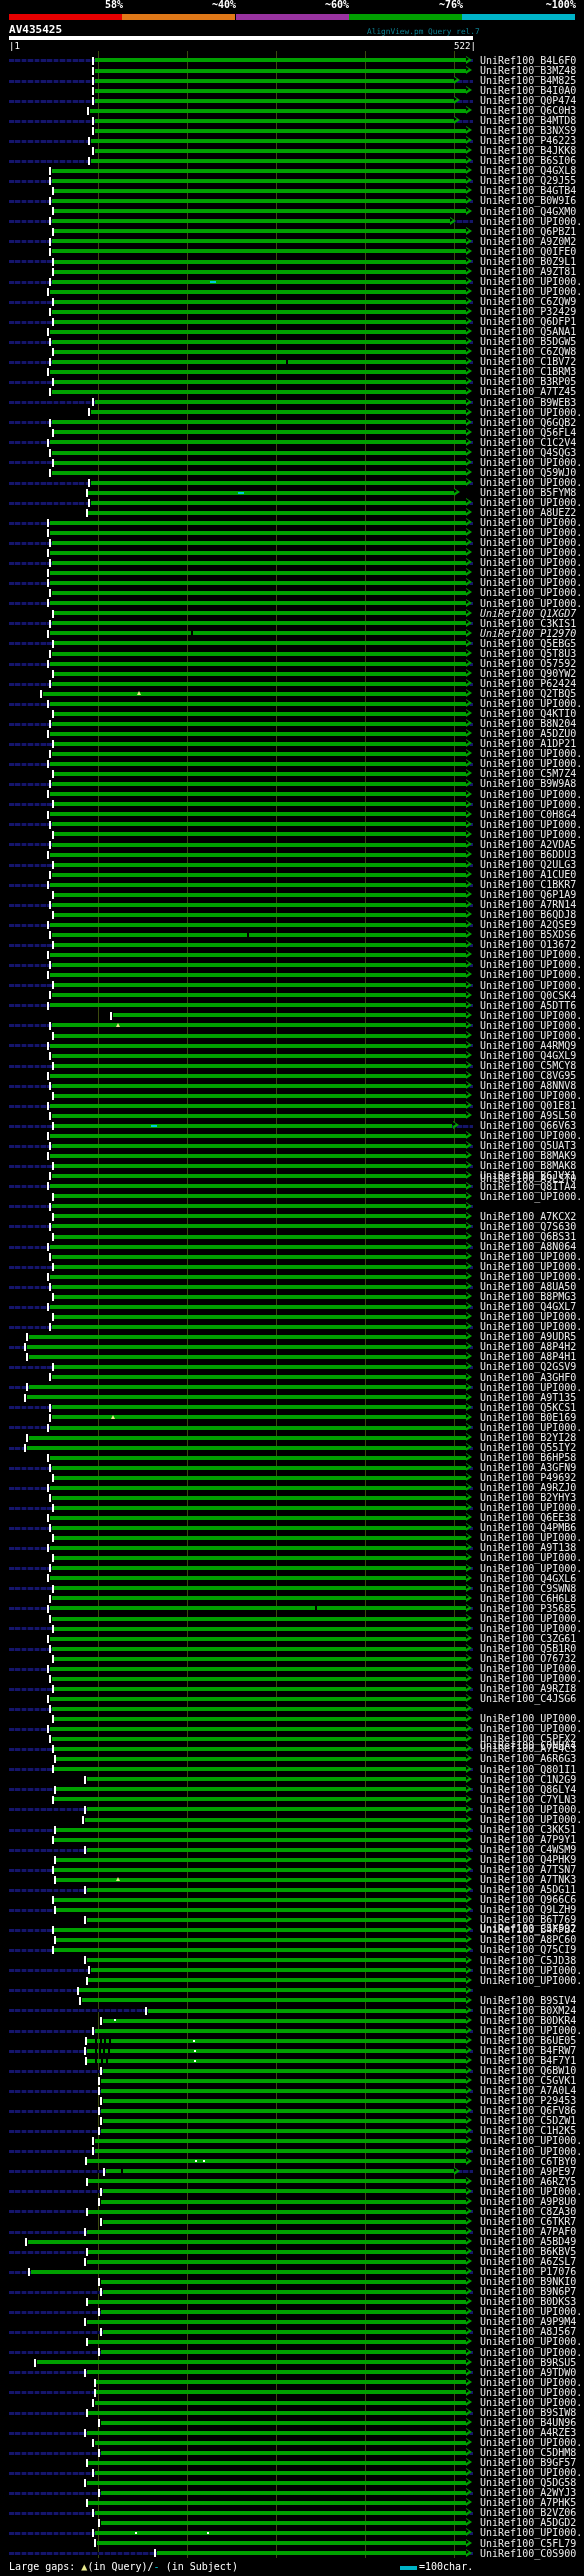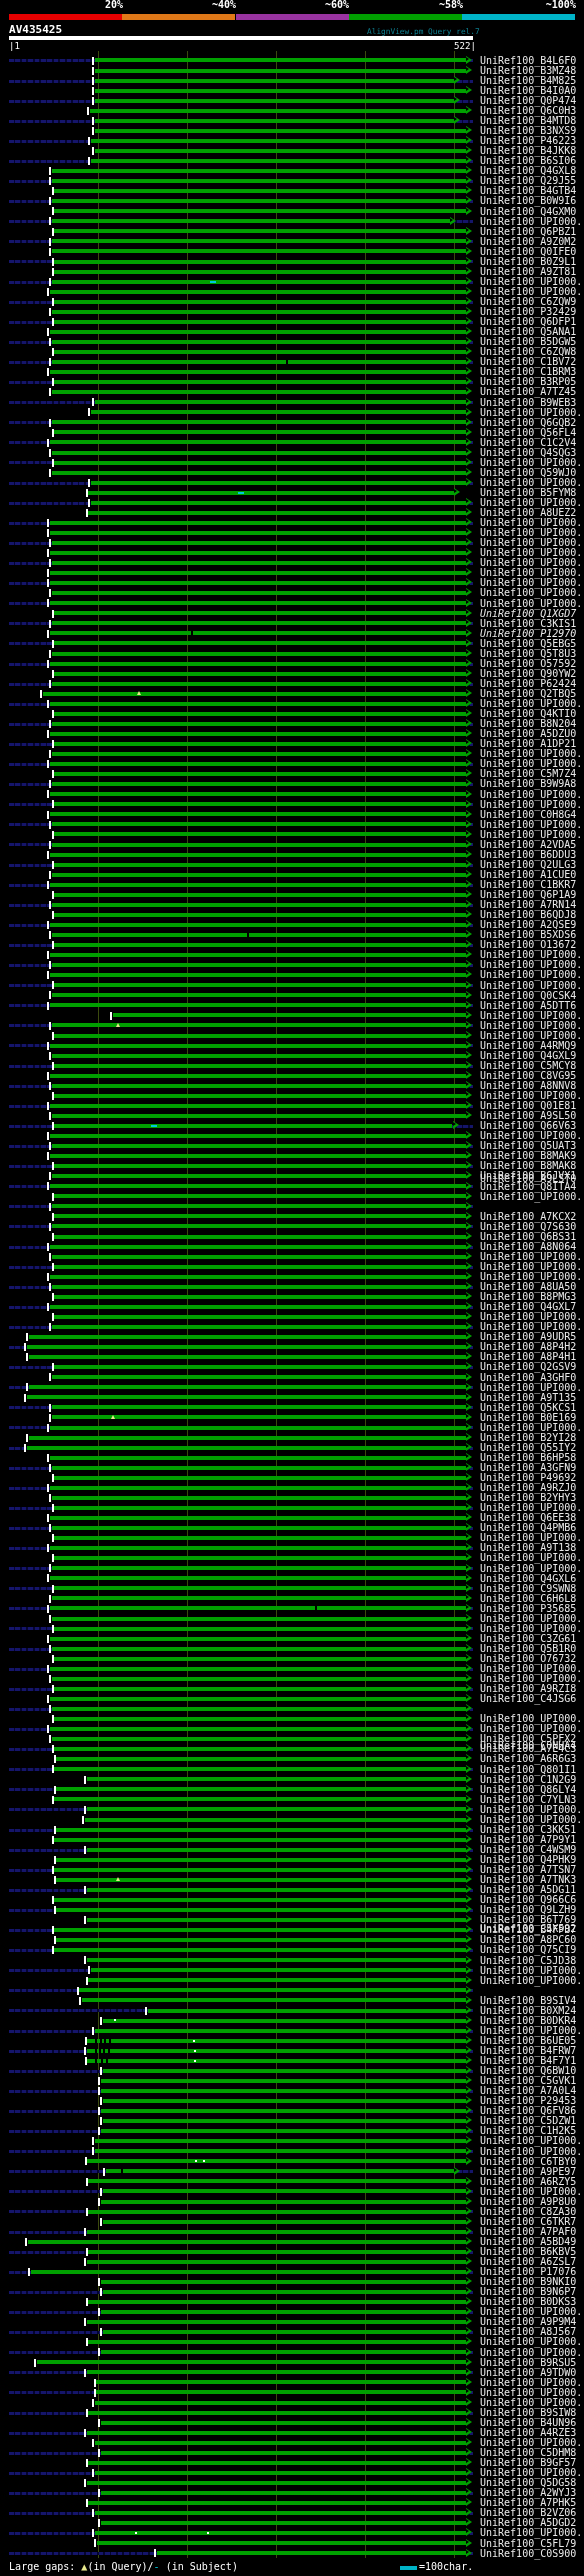--- a/index.html
+++ b/index.html
@@ -38,27 +38,27 @@
   <div class="title">AV435425</div>
   <div class="credit" style="left:367px;">AlignView.pm Query rel.7</div>
   <div class="qbar"></div>
   <div class="rlab" style="left:9.1px;">|1</div>
   <div class="rlab" style="right:109px;">522|</div>
 
   <div class="footer"><span>Large gaps: </span><span class="tri">▲</span><span>(in Query)/</span><span class="cy">-</span><span> (in Subject)</span></div>
   <div class="swatch"></div>
   <div class="scalelab">=100char.</div>
 <div class="seg" style="left: 9.1px; width: 113px; background: rgb(230, 0, 0);"></div>
-    <div class="pct" style="right: 462px;">20%</div>
+    <div class="pct" style="right: 462px;">58%</div>
     <div class="seg" style="left: 122px; width: 113px; background: rgb(224, 120, 24);"></div>
     <div class="pct" style="right: 349px;">~40%</div>
     <div class="seg" style="left: 236px; width: 113px; background: rgb(153, 51, 160);"></div>
     <div class="pct" style="right: 236px;">~60%</div>
     <div class="seg" style="left: 349px; width: 113px; background: rgb(0, 160, 0);"></div>
-    <div class="pct" style="right: 122px;">~58%</div>
+    <div class="pct" style="right: 122px;">~76%</div>
     <div class="seg" style="left: 462px; width: 113px; background: rgb(0, 180, 200);"></div>
     <div class="pct" style="right: 9.1px;">~100%</div>
     <div class="grid" style="left: 98px;"></div>
     <div class="grid" style="left: 187px;"></div>
     <div class="grid" style="left: 276px;"></div>
     <div class="grid" style="left: 365px;"></div>
     <div class="grid" style="left: 454px;"></div>
     <div class="guide" style="left: 9.1px; width: 464px; top: 59px;"></div>
     <div class="tick" style="left: 92px; top: 57px;"></div>
     <div class="bar" style="left: 95px; width: 372px; top: 58px;"></div>

